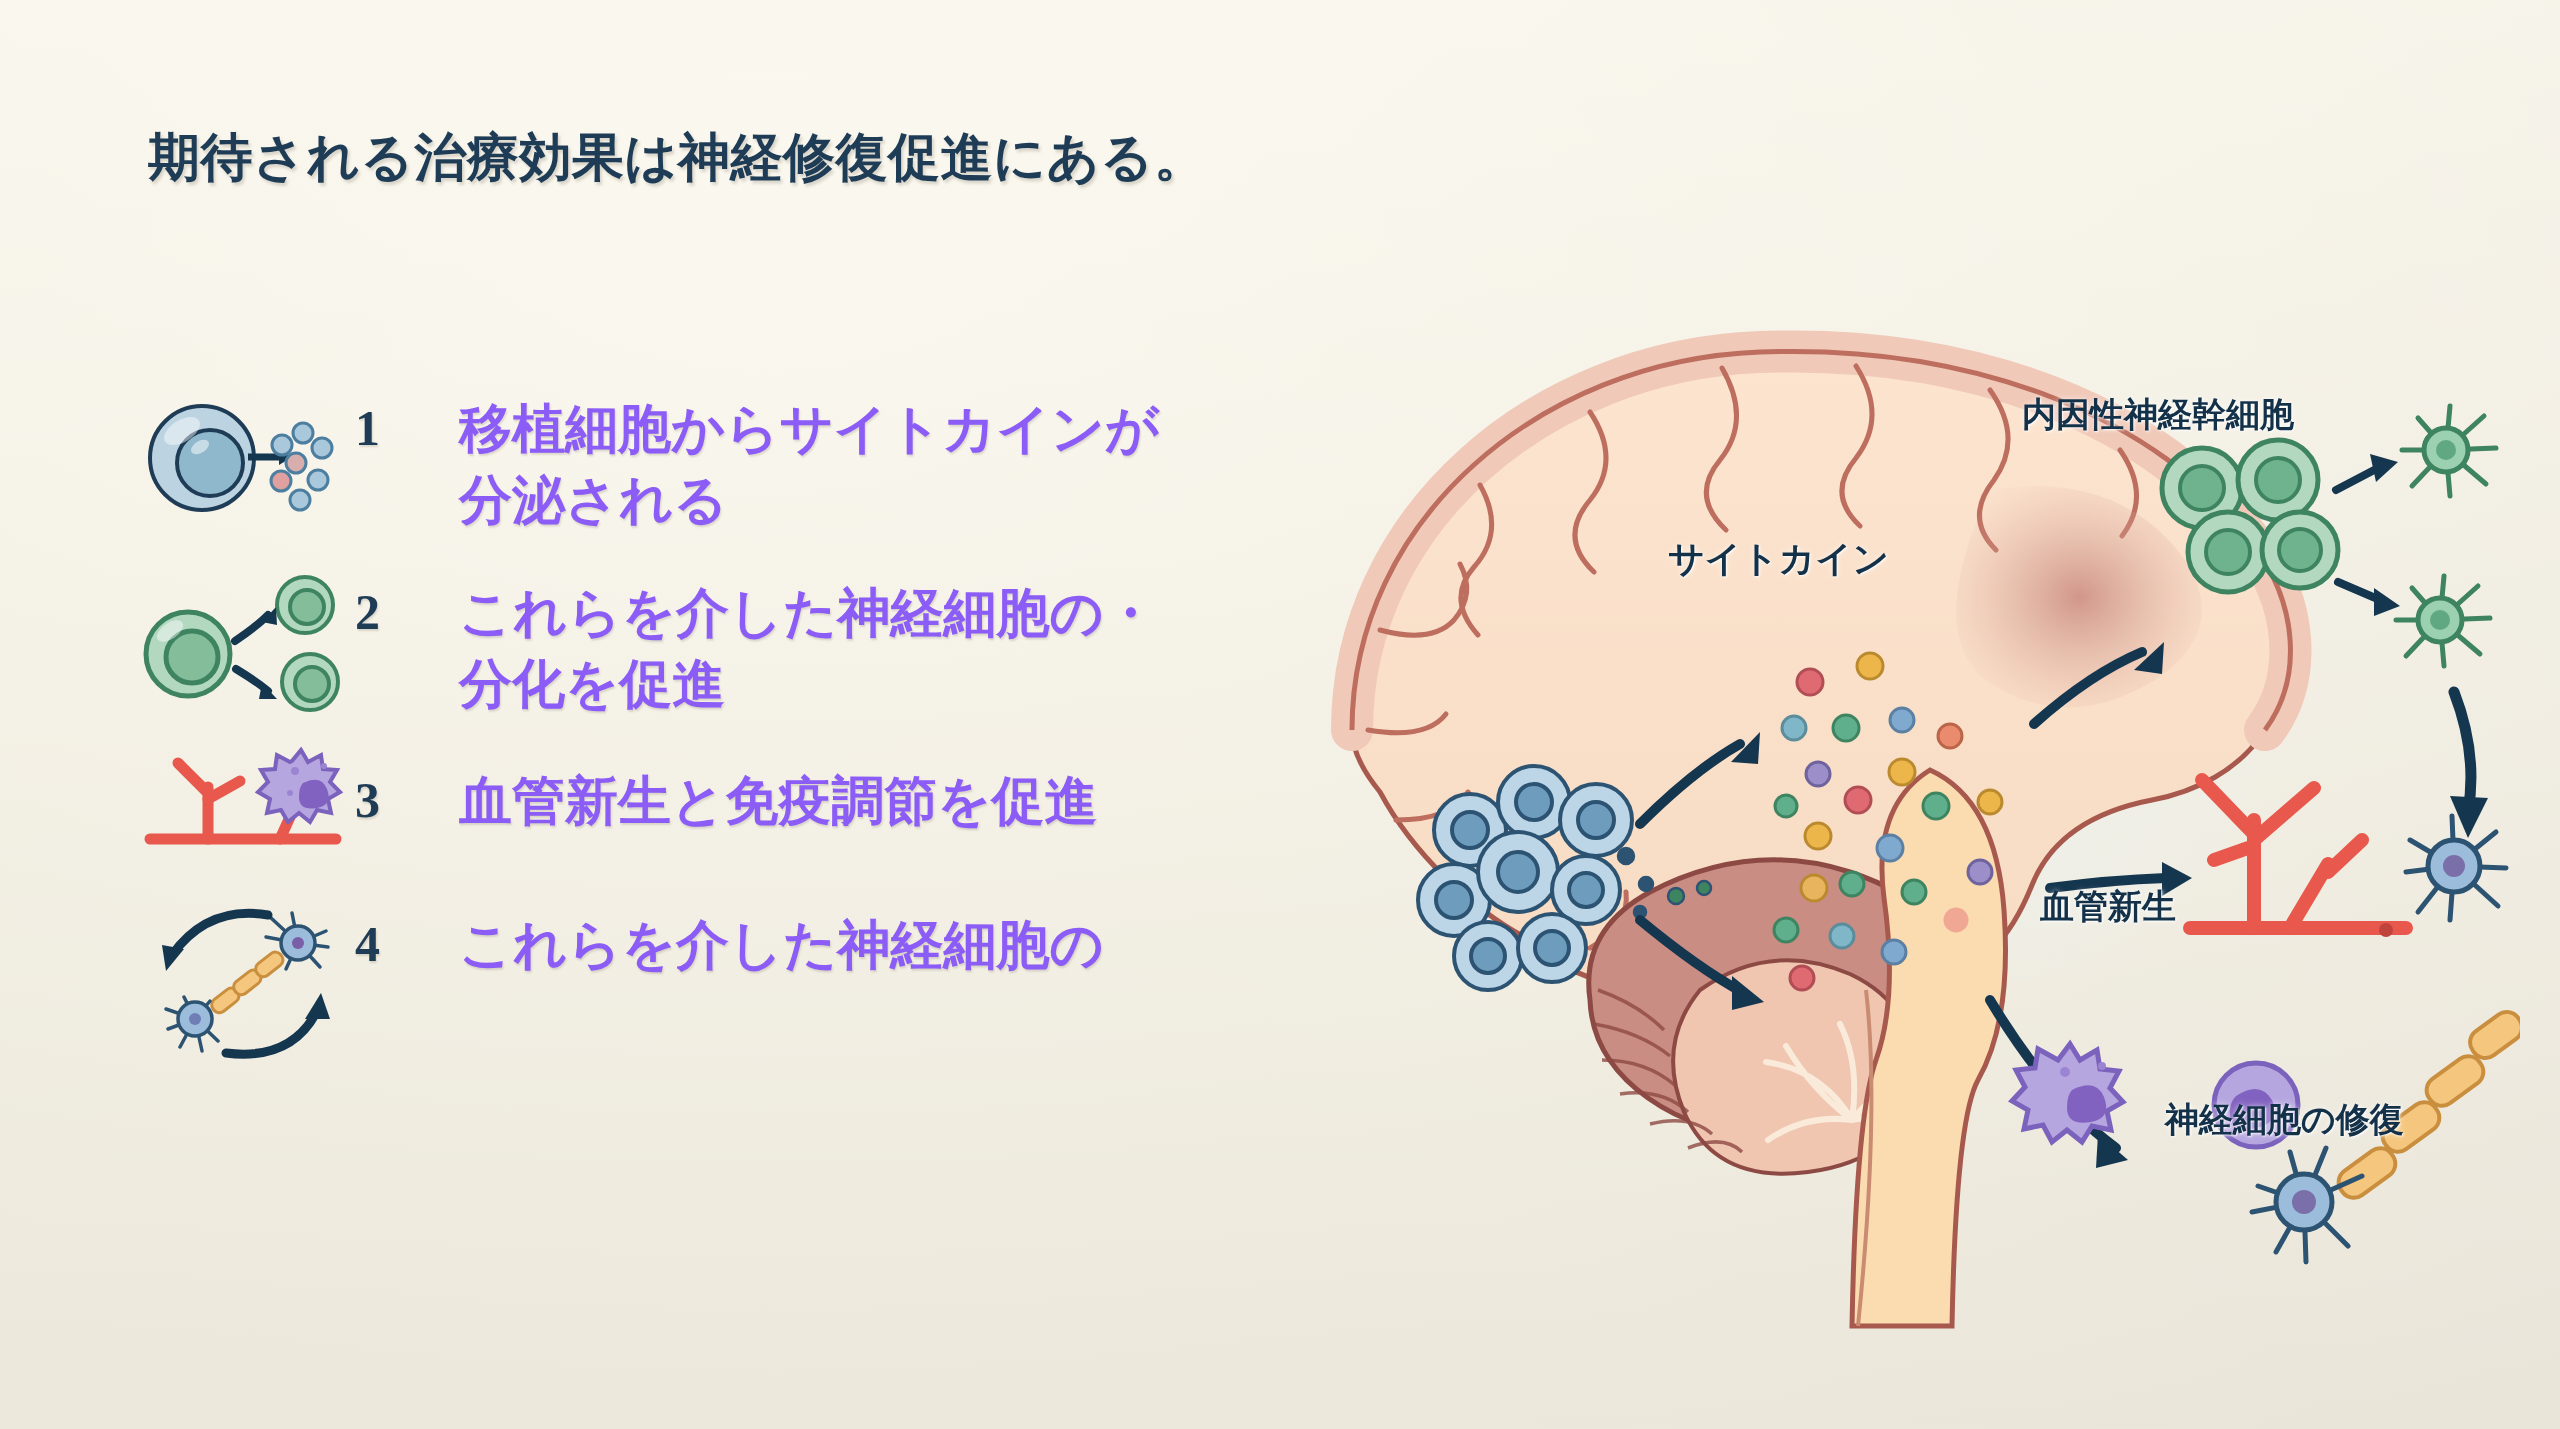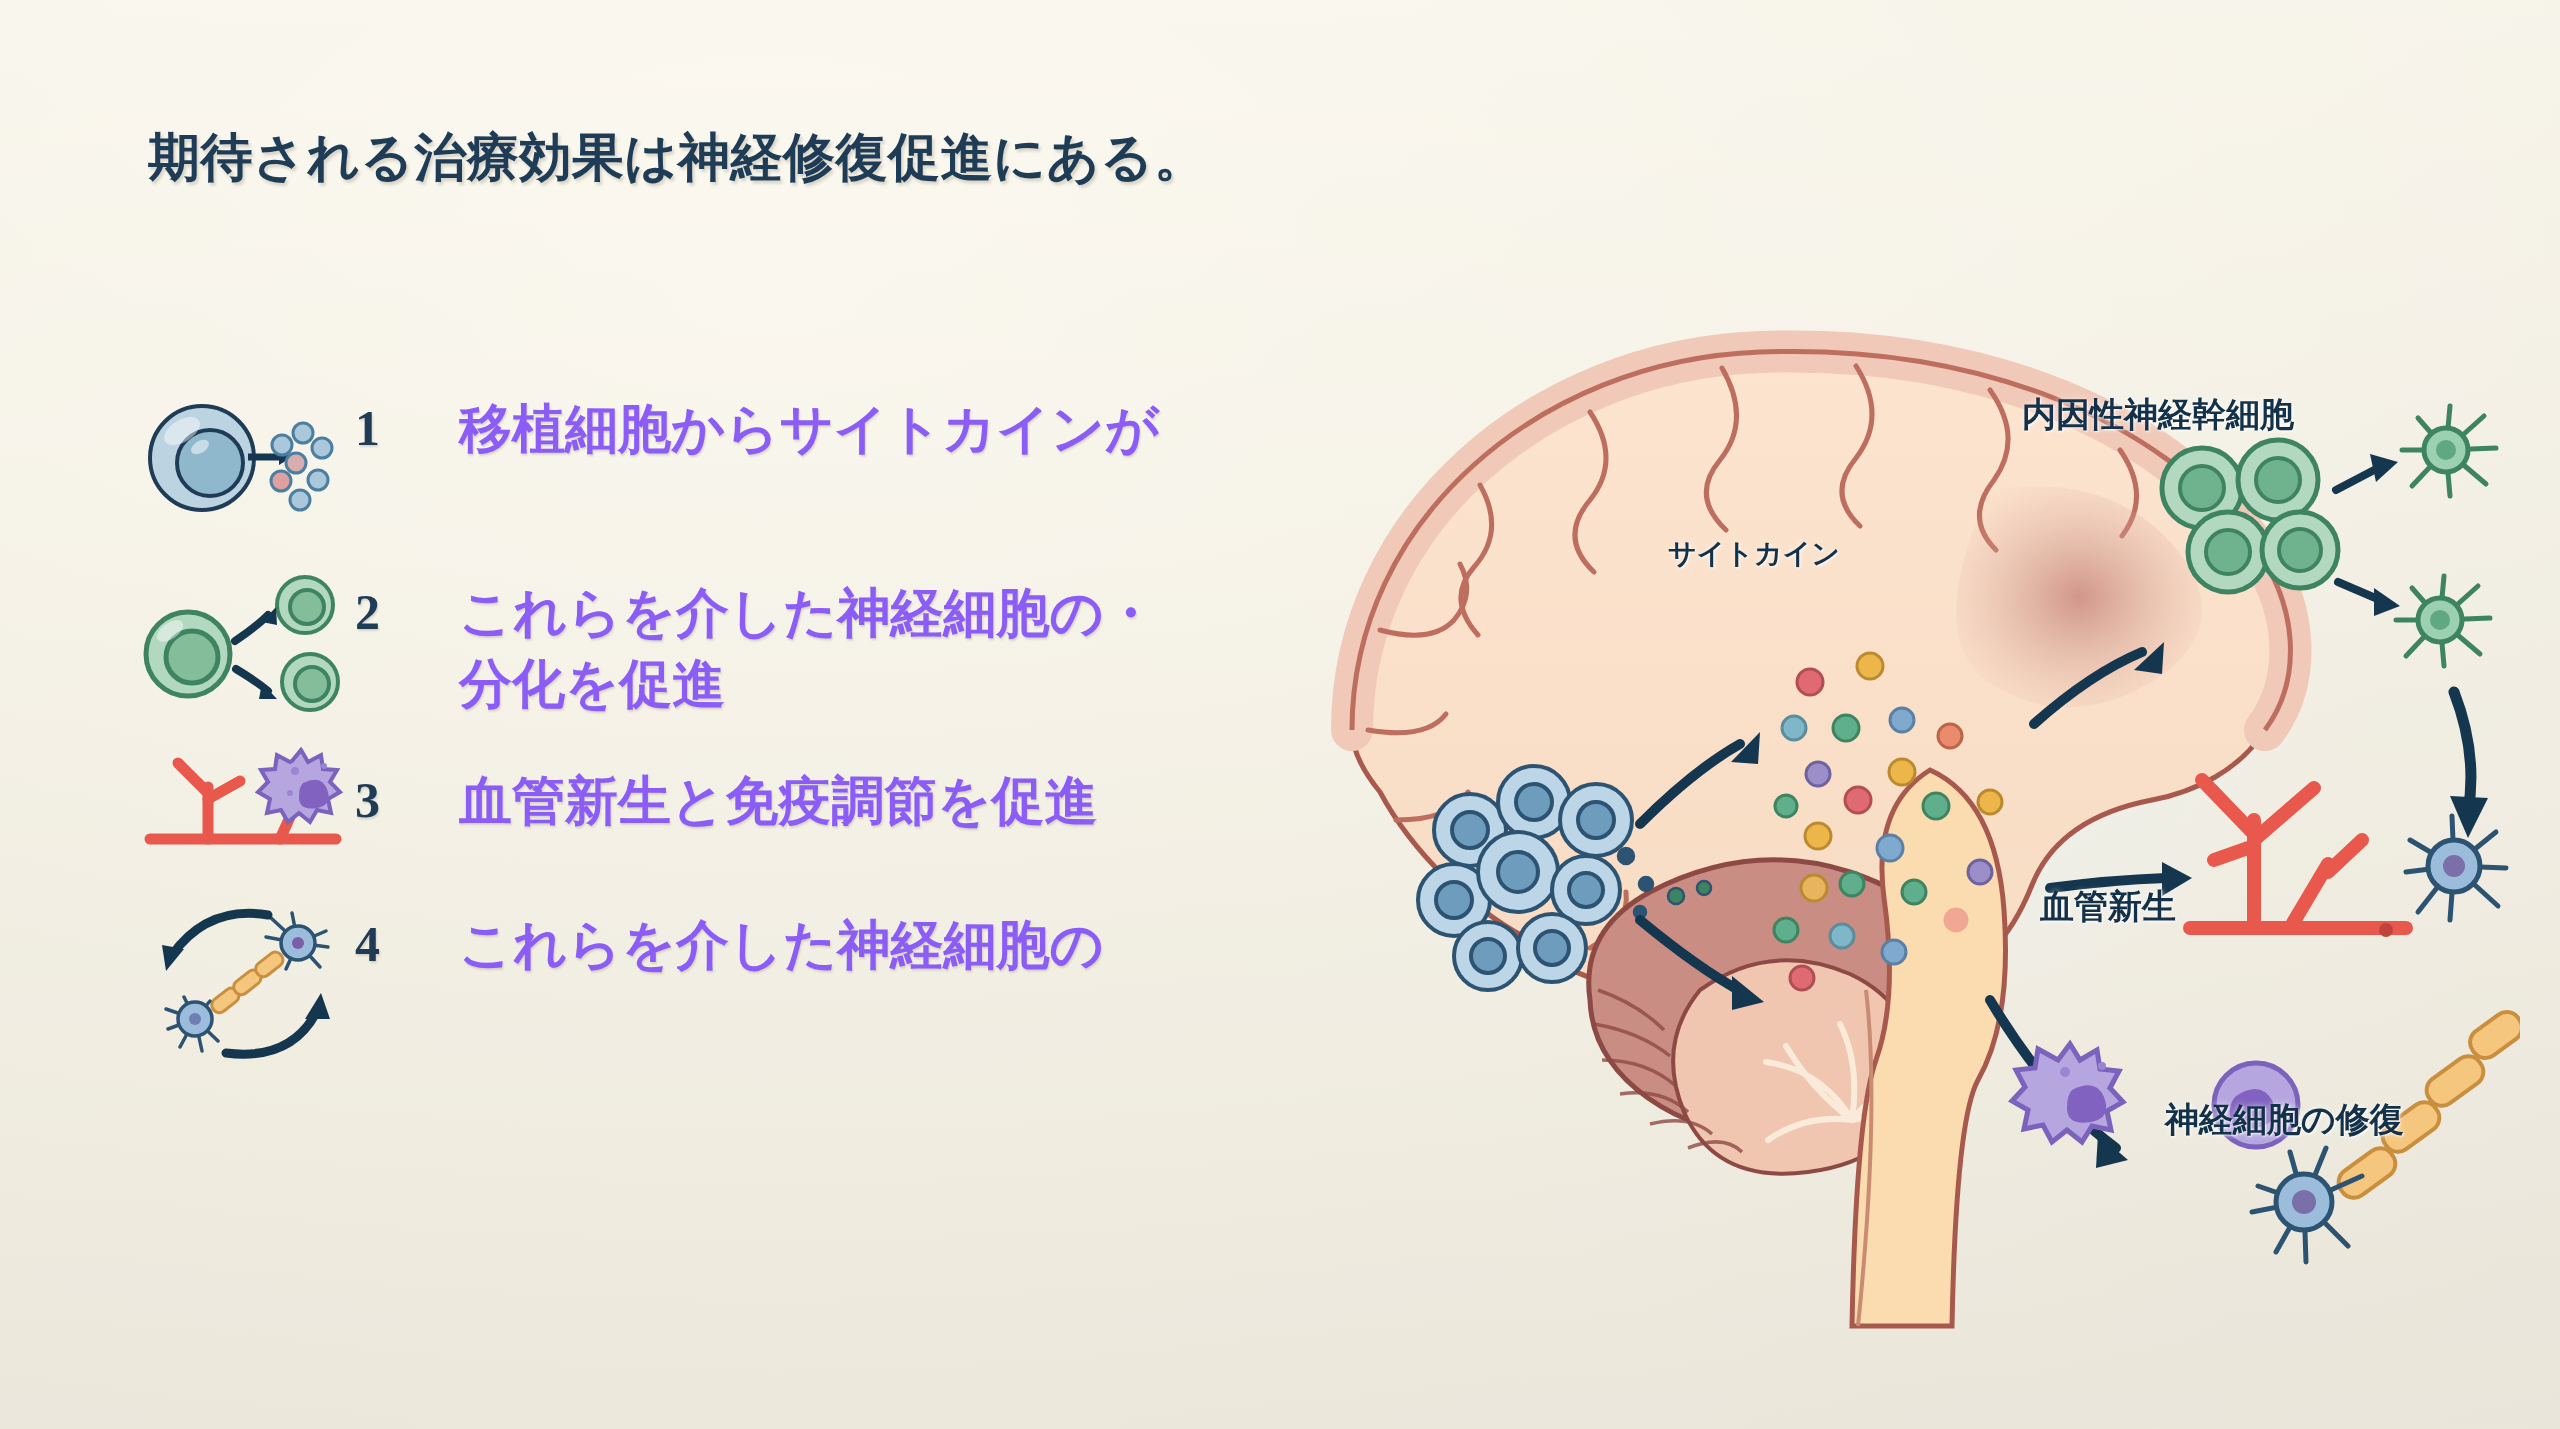--- a/index.html
+++ b/index.html
@@ -53,21 +53,21 @@
 
   
   .diagram{position:absolute;left:1290px;top:300px;width:1230px;height:1060px;}
   .diagram svg{width:100%;height:100%;display:block;}
   .dlabel{
     position:absolute;font-size:34px;font-weight:bold;color:#14314a;
     text-shadow:1px 1px 2px rgba(255,255,255,.85), 0 0 6px rgba(255,255,255,.7);
     white-space:nowrap;
   }
   #label-stemcell{left:2022px;top:392px;}
-  #label-cytokine{left:1668px;top:535px;font-size:28px;}
+  #label-cytokine{left:1668px;top:535px;font-size:36px;}
   #label-vessel{left:2040px;top:884px;}
   #label-repair{left:2165px;top:1097px;}
 </style>
 </head>
 <body>
 
 <div class="paper-bg"></div>
 
 <div class="slide-title">期待される治療効果は神経修復促進にある。</div>
 
@@ -91,20 +91,21 @@
           <circle cx="156" cy="78" r="10" fill="#d8adad"></circle>
           <circle cx="178" cy="95" r="10" fill="#a9c8dc"></circle>
           <circle cx="141" cy="96" r="10" fill="#e0a0a0"></circle>
           <circle cx="160" cy="115" r="10" fill="#a9c8dc"></circle>
         </g>
       </svg>
     </div>
     <div class="bullet-num">1</div>
     <div class="bullet-text">
       <div>移植細胞からサイトカインが</div>
+      <div>分泌される</div>
     </div>
   </div>
 
   <div class="bullet-row row-2">
     <div class="bullet-icon">
       <svg viewBox="0 0 215 150" xmlns="http://www.w3.org/2000/svg">
         <g stroke="#3f8461" stroke-width="5" fill="none">
           <circle cx="48" cy="85" r="42" fill="#b2d8c0"></circle>
           <circle cx="52" cy="88" r="26" fill="#84bd9a"></circle>
         </g>

